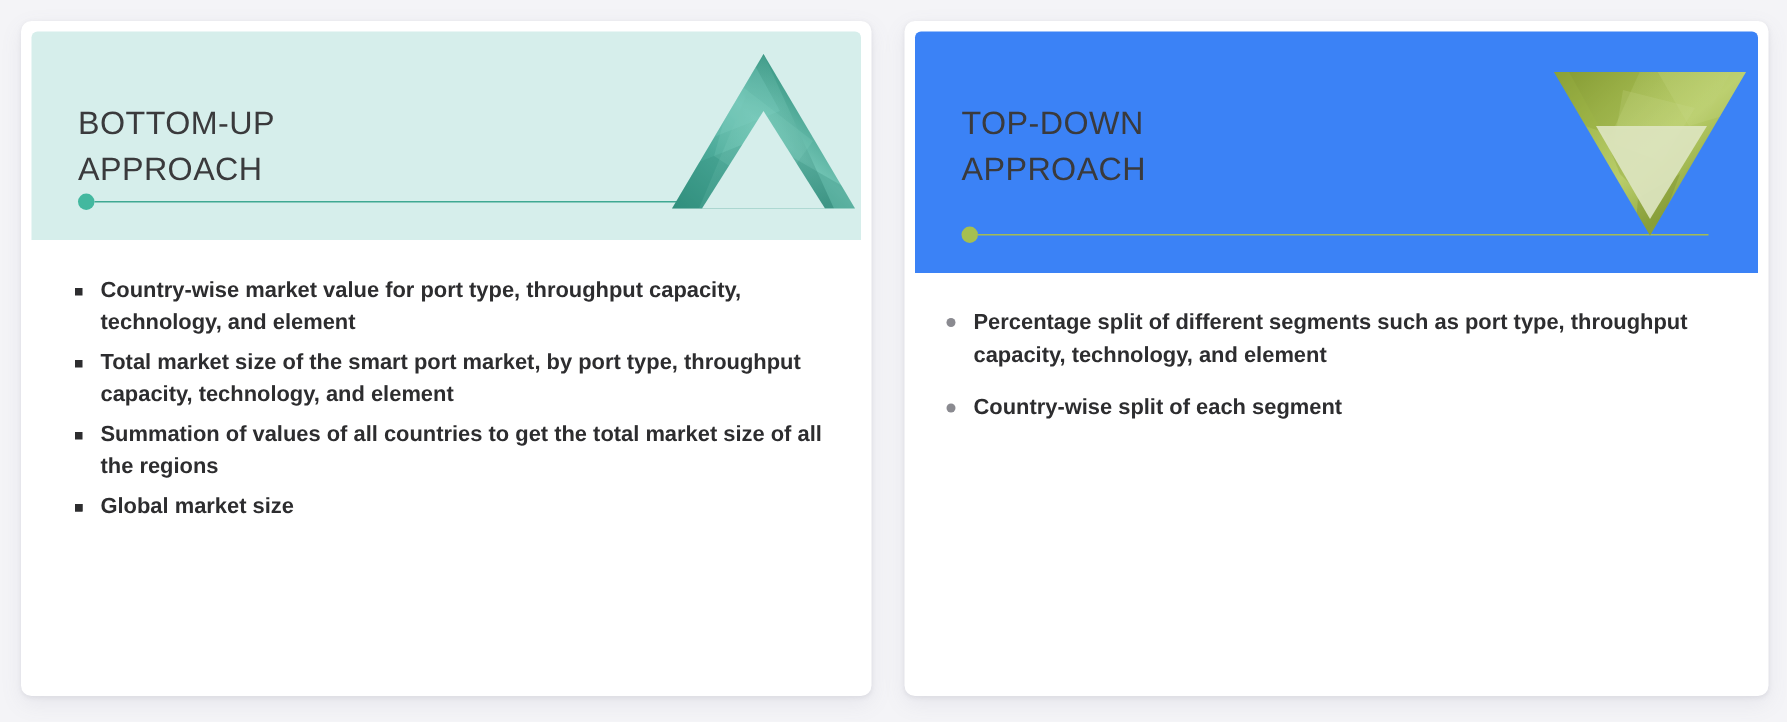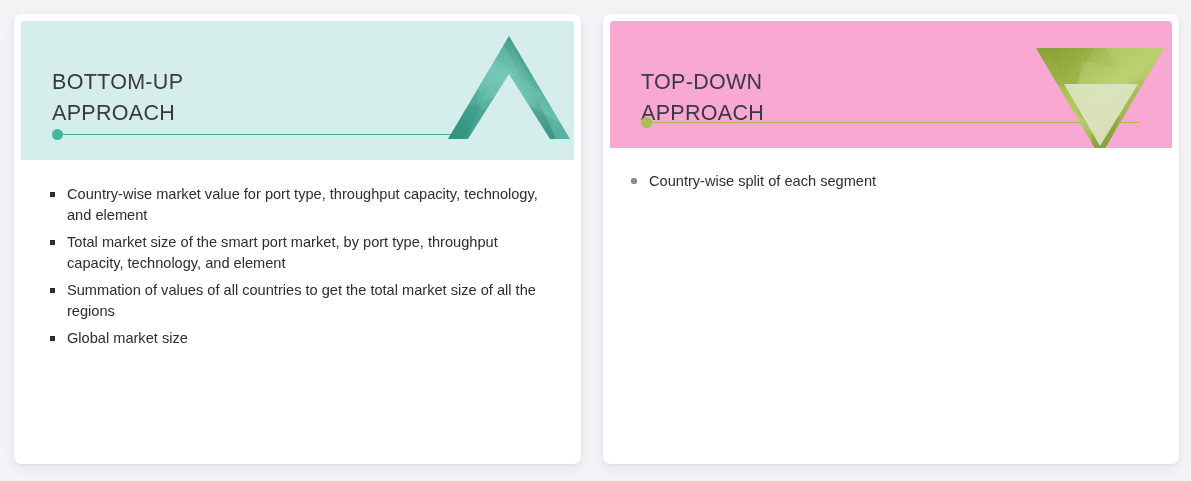--- a/index.html
+++ b/index.html
@@ -45,23 +45,23 @@
     overflow: hidden;
   }
   .card-left .card-header {
     background: #d6eeeb;
     margin: 7px 7px 0 7px;
     height: 139px;
     border-radius: 4px 4px 0 0;
     padding-left: 16px;
   }
   .card-right .card-header {
-    background: #f9a8d4;
+    background: #3b82f6;
     margin: 7px 7px 0 7px;
-    height: 127px;
+    height: 161px;
     border-radius: 4px 4px 0 0;
   }
 
   .card-title {
     position: absolute;
     left: 31px;
     top: 46px;
     font-size: 21.5px;
     line-height: 31px;
     letter-spacing: 0.3px;
@@ -101,20 +101,21 @@
     position: absolute;
     pointer-events: none;
   }
   .tri-wrap-left  { right: 2px;  bottom: 20px; width: 126px; height: 106px; }
   .tri-wrap-right { right: 6px;  top: 25px;    width: 132px; height: 113px; }
   .tri-wrap svg { display: block; width: 100%; height: 100%; }
 
   
   .card-body {
     padding: 0;
+    font-weight: bold;
   }
   .bullet-list { list-style: none; }
 
   .card-left .bullet-list  { margin: 24px 26px 0 28px; }
   .card-right .bullet-list { margin: 22px 26px 0 12px; }
 
   .bullet-item {
     position: relative;
     color: #2d2d2f;
     font-size: 14.6px;
@@ -272,20 +273,21 @@
           <path d="M30 38 L104 38 L66 100 Z" fill="#dde5c0" opacity="0.92"></path>
         </svg>
       </div>
 
     </div>
 
     <div class="card-body">
       <ul class="bullet-list">
         <li class="bullet-item">
           <span class="marker"></span>
+          <span>Percentage split of different segments such as port type, throughput capacity, technology, and element</span>
         </li>
         <li class="bullet-item">
           <span class="marker"></span>
           <span>Country-wise split of each segment</span>
         </li>
       </ul>
     </div>
 
   </div>
 

